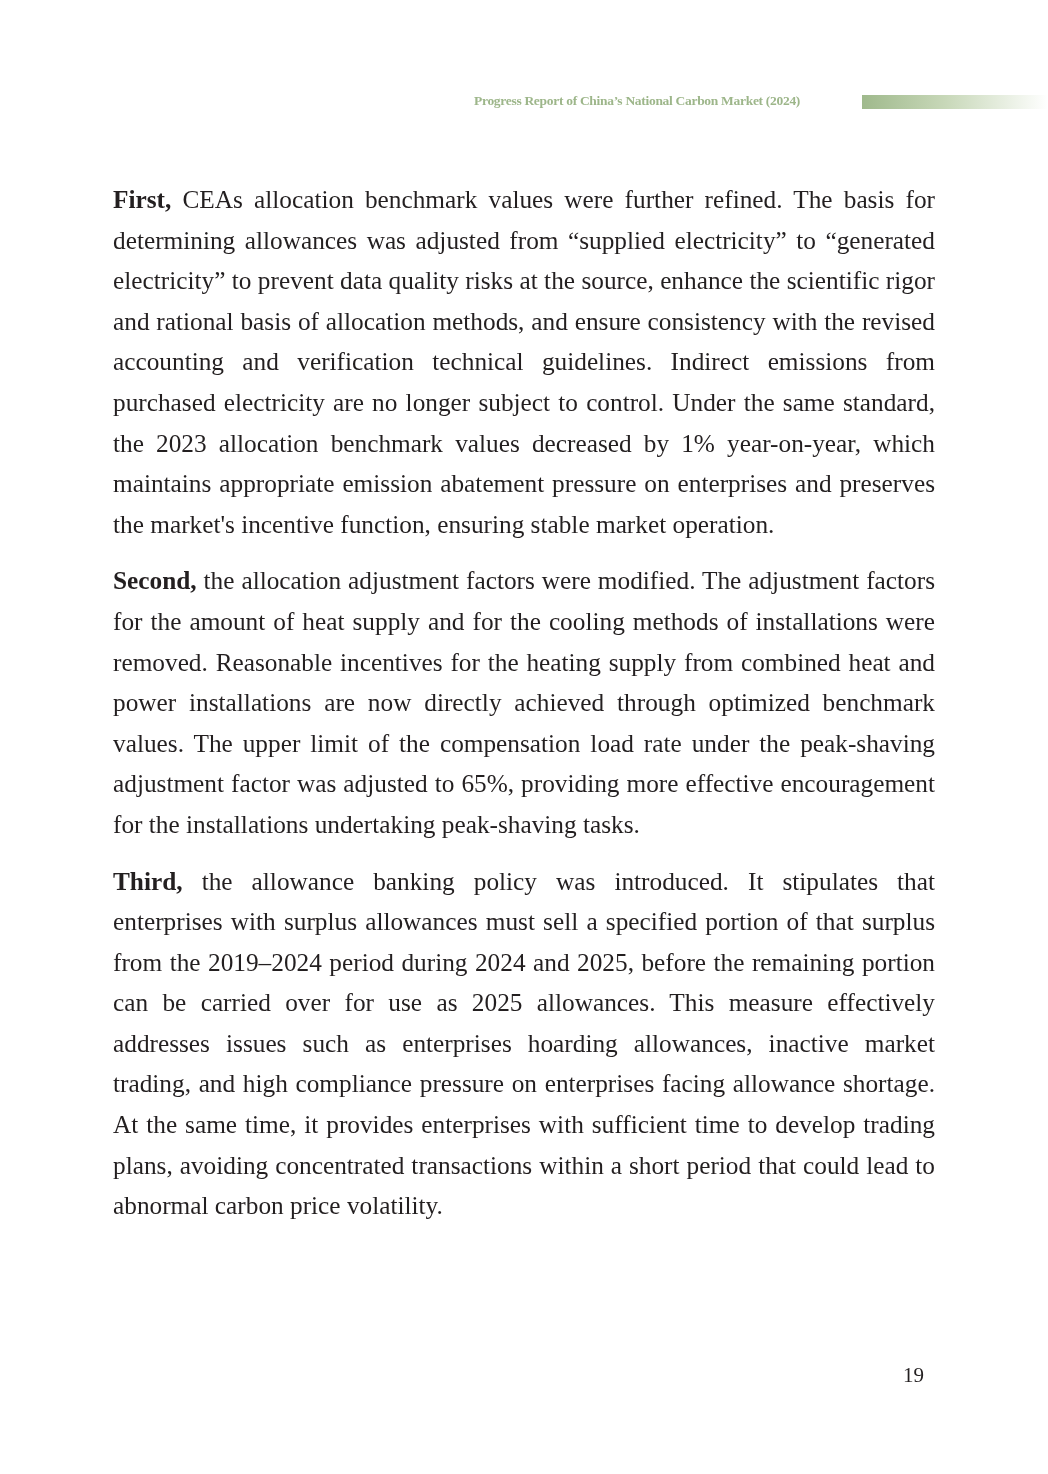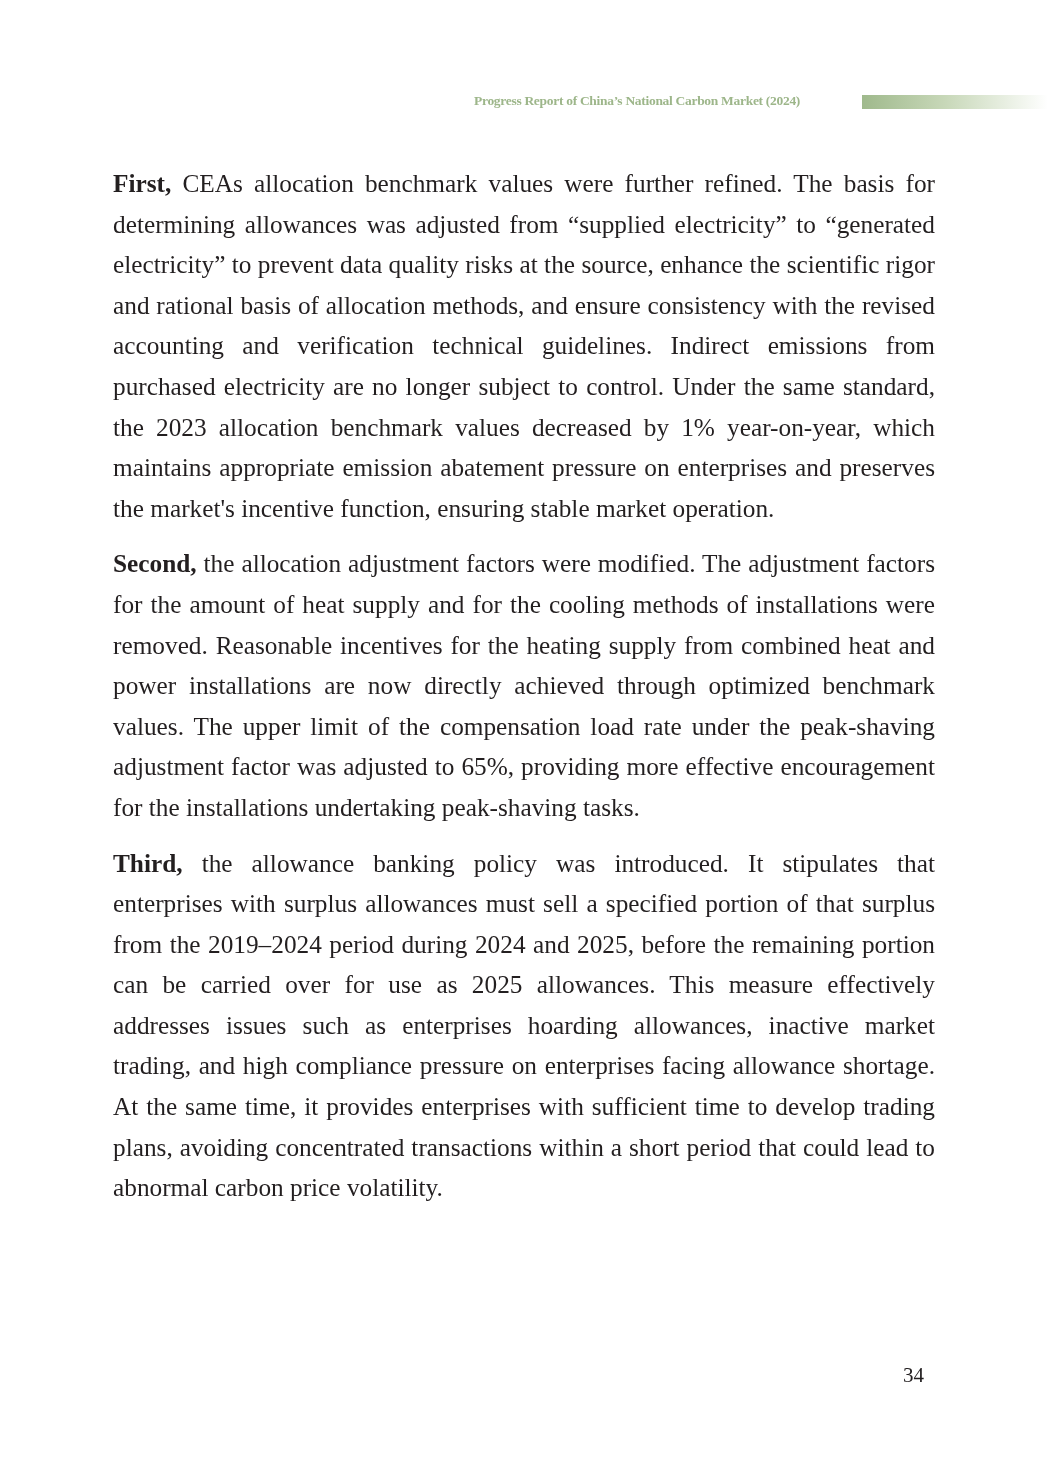--- a/index.html
+++ b/index.html
@@ -1,28 +1,28 @@
 <!DOCTYPE html>
 <html><head>
 <meta charset="utf-8">
 <style>
   html, body { margin:0; padding:0; background:#ffffff; }
   body { width:1048px; height:1474px; position:relative; overflow:hidden; font-family:"Liberation Serif", serif; color:#231f20; }
   .running-header { position:absolute; top:93px; left:474px; font-size:13.5px; font-weight:bold; color:#9db68a; letter-spacing:-0.3px; white-space:nowrap; }
   .header-bar { position:absolute; top:95px; left:862px; width:186px; height:14px; background:linear-gradient(to right, #9fb98c 0%, #c8d8b9 45%, #ffffff 100%); }
   .body-text { position:absolute; left:113px; top:163px; width:822px; }
-  .para { font-size:25.3px; line-height:40.6px; text-align:justify; margin:0 0 15px 0; }
+  .para { font-size:25.3px; line-height:40.6px; text-align:justify; margin:16px 0 15px 0; }
   .lead { font-weight:bold; }
   .page-number { position:absolute; top:1363px; left:903px; font-size:21px; color:#231f20; }
 </style>
 </head>
 <body>
 
 <div class="running-header">Progress Report of China’s National Carbon Market (2024)</div>
 <div class="header-bar"></div>
 
 <div class="body-text">
   <p class="para"><span class="lead">First,</span><span> CEAs allocation benchmark values were further refined. The basis for determining allowances was adjusted from “supplied electricity” to “generated electricity” to prevent data quality risks at the source, enhance the scientific rigor and rational basis of allocation methods, and ensure consistency with the revised accounting and verification technical guidelines. Indirect emissions from purchased electricity are no longer subject to control. Under the same standard, the 2023 allocation benchmark values decreased by 1% year-on-year, which maintains appropriate emission abatement pressure on enterprises and preserves the market's incentive function, ensuring stable market operation.</span></p>
   <p class="para"><span class="lead">Second,</span><span> the allocation adjustment factors were modified. The adjustment factors for the amount of heat supply and for the cooling methods of installations were removed. Reasonable incentives for the heating supply from combined heat and power installations are now directly achieved through optimized benchmark values. The upper limit of the compensation load rate under the peak-shaving adjustment factor was adjusted to 65%, providing more effective encouragement for the installations undertaking peak-shaving tasks.</span></p>
   <p class="para"><span class="lead">Third,</span><span> the allowance banking policy was introduced. It stipulates that enterprises with surplus allowances must sell a specified portion of that surplus from the 2019–2024 period during 2024 and 2025, before the remaining portion can be carried over for use as 2025 allowances. This measure effectively addresses issues such as enterprises hoarding allowances, inactive market trading, and high compliance pressure on enterprises facing allowance shortage. At the same time, it provides enterprises with sufficient time to develop trading plans, avoiding concentrated transactions within a short period that could lead to abnormal carbon price volatility.</span></p>
 </div>
 
-<div class="page-number">34</div>
+<div class="page-number">19</div>
 
 </body></html>

